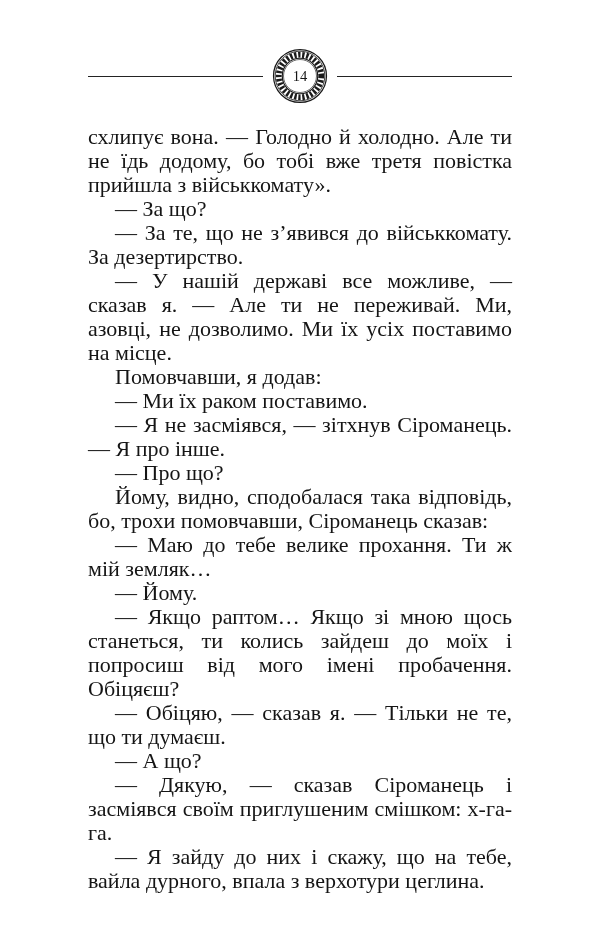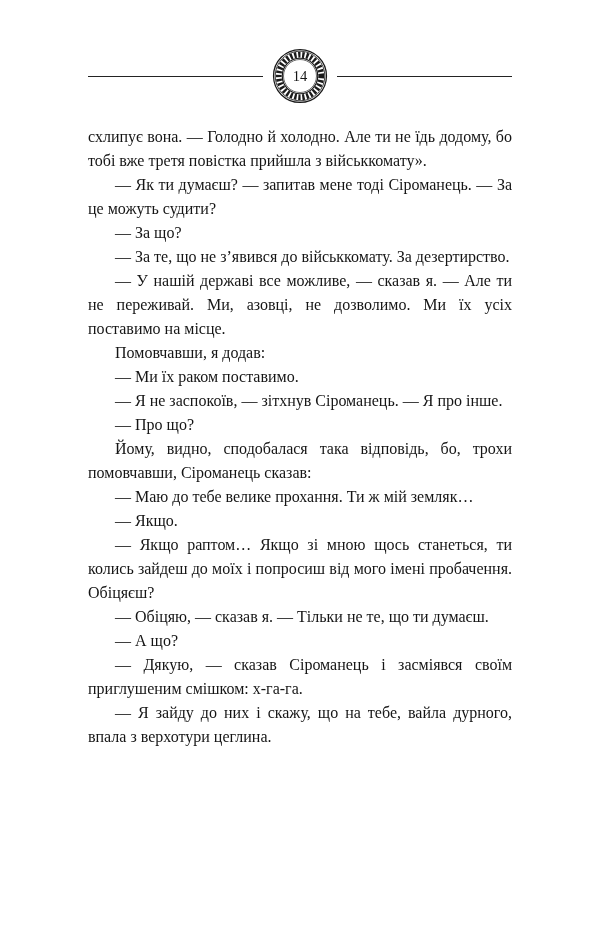--- a/index.html
+++ b/index.html
@@ -44,21 +44,21 @@
   }
   .ornament-number {
     font-family: "Liberation Serif", "DejaVu Serif", serif;
     fill: #151515;
   }
   .page-text {
     position: absolute;
     top: 125px;
     left: 88px;
     width: 424px;
-    font-size: 16px;
+    font-size: 22px;
     line-height: 24px;
     text-align: justify;
     hyphens: auto;
     -webkit-hyphens: auto;
   }
   .para {
     margin: 0;
     padding: 0;
     text-indent: 0;
   }
@@ -81,31 +81,30 @@
         <circle cx="32" cy="32" r="19.6" fill="#ffffff" stroke="#1a1a1a" stroke-width="1.3"></circle>
         <circle cx="32" cy="32" r="18.2" fill="none" stroke="#1a1a1a" stroke-width="0.7"></circle>
         <text x="32" y="37.6" text-anchor="middle" font-size="16" class="ornament-number">14</text>
       </svg>
     </div>
     <div class="header-rule"></div>
   </header>
 
   <main class="page-text">
       <p class="para">схлипує вона. — Голодно й холодно. Але ти не їдь додому, бо тобі вже третя повістка прийшла з військкомату».</p>
-      <p class="para indent">— Як ти думаєш? — запитав мене тоді Сіроманець. — За це можуть судити?</p>
       <p class="para indent">— За що?</p>
       <p class="para indent">— За те, що не з’явився до військкомату. За дезертирство.</p>
       <p class="para indent">— У нашій державі все можливе, — сказав я. — Але ти не переживай. Ми, азовці, не дозволимо. Ми їх усіх поставимо на місце.</p>
       <p class="para indent">Помовчавши, я додав:</p>
       <p class="para indent">— Ми їх раком поставимо.</p>
-      <p class="para indent">— Я не заспокоїв, — зітхнув Сіроманець. — Я про інше.</p>
+      <p class="para indent">— Я не засміявся, — зітхнув Сіроманець. — Я про інше.</p>
       <p class="para indent">— Про що?</p>
       <p class="para indent">Йому, видно, сподобалася така відповідь, бо, трохи помовчавши, Сіроманець сказав:</p>
       <p class="para indent">— Маю до тебе велике прохання. Ти ж мій земляк…</p>
-      <p class="para indent">— Якщо.</p>
+      <p class="para indent">— Йому.</p>
       <p class="para indent">— Якщо раптом… Якщо зі мною щось станеться, ти колись зайдеш до моїх і попросиш від мого імені пробачення. Обіцяєш?</p>
       <p class="para indent">— Обіцяю, — сказав я. — Тільки не те, що ти думаєш.</p>
       <p class="para indent">— А що?</p>
       <p class="para indent">— Дякую, — сказав Сіроманець і засміявся своїм приглушеним смішком: х-га-га.</p>
       <p class="para indent">— Я зайду до них і скажу, що на тебе, вайла дурного, впала з верхотури цеглина.</p>
     </main>
 
 </div>
 
 </body></html>

